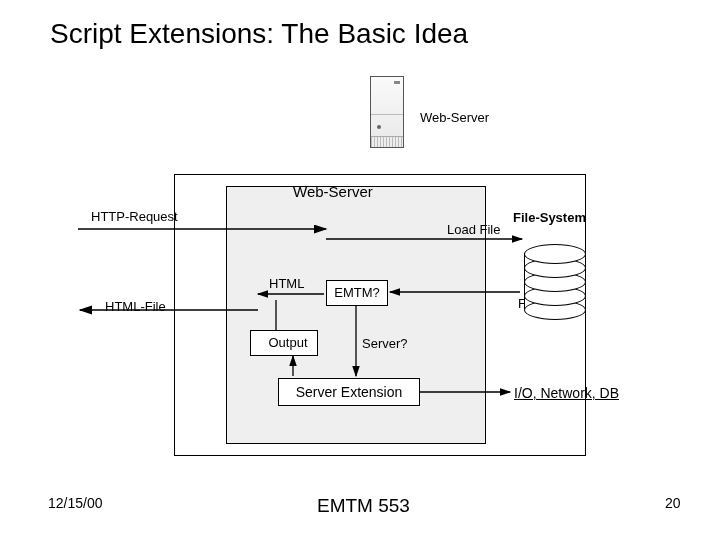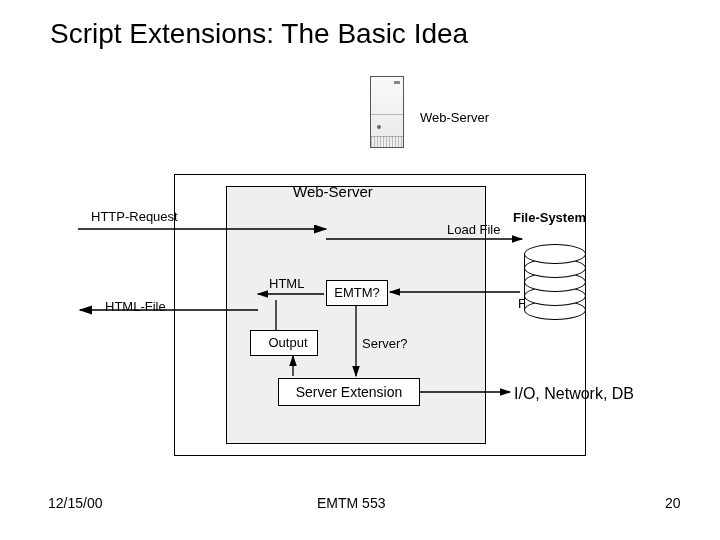--- a/index.html
+++ b/index.html
@@ -103,25 +103,25 @@
     width: 60px; height: 24px; border: 1px solid #000;
     background: #fff; font-size: 13px; text-align: center; line-height: 24px;
   }
   .scriptq { top: 336px; left: 362px; }
   .file-lbl { top: 296px; left: 494px; margin-left: 24px; }
   .server-ext {
     position: absolute; top: 378px; left: 278px;
     width: 140px; height: 26px; border: 1px solid #000;
     background: #fff; font-size: 14px; text-align: center; line-height: 26px;
   }
-  .io-net { top: 385px; left: 514px; font-size: 16px; }
+  .io-net { top: 385px; left: 514px; font-size: 14px; text-decoration: underline; }
 
   
   .date { position: absolute; top: 495px; left: 48px; font-size: 14px; }
-  .course { position: absolute; top: 495px; left: 317px; font-size: 14px; text-align: right; }
+  .course { position: absolute; top: 495px; left: 317px; font-size: 19px; text-align: right; }
   .page { position: absolute; top: 495px; left: 665px; font-size: 14px; }
 
   
   .db {
     position: absolute;
     top: 244px;
     left: 524px;
     width: 60px;
     height: 74px;
   }

